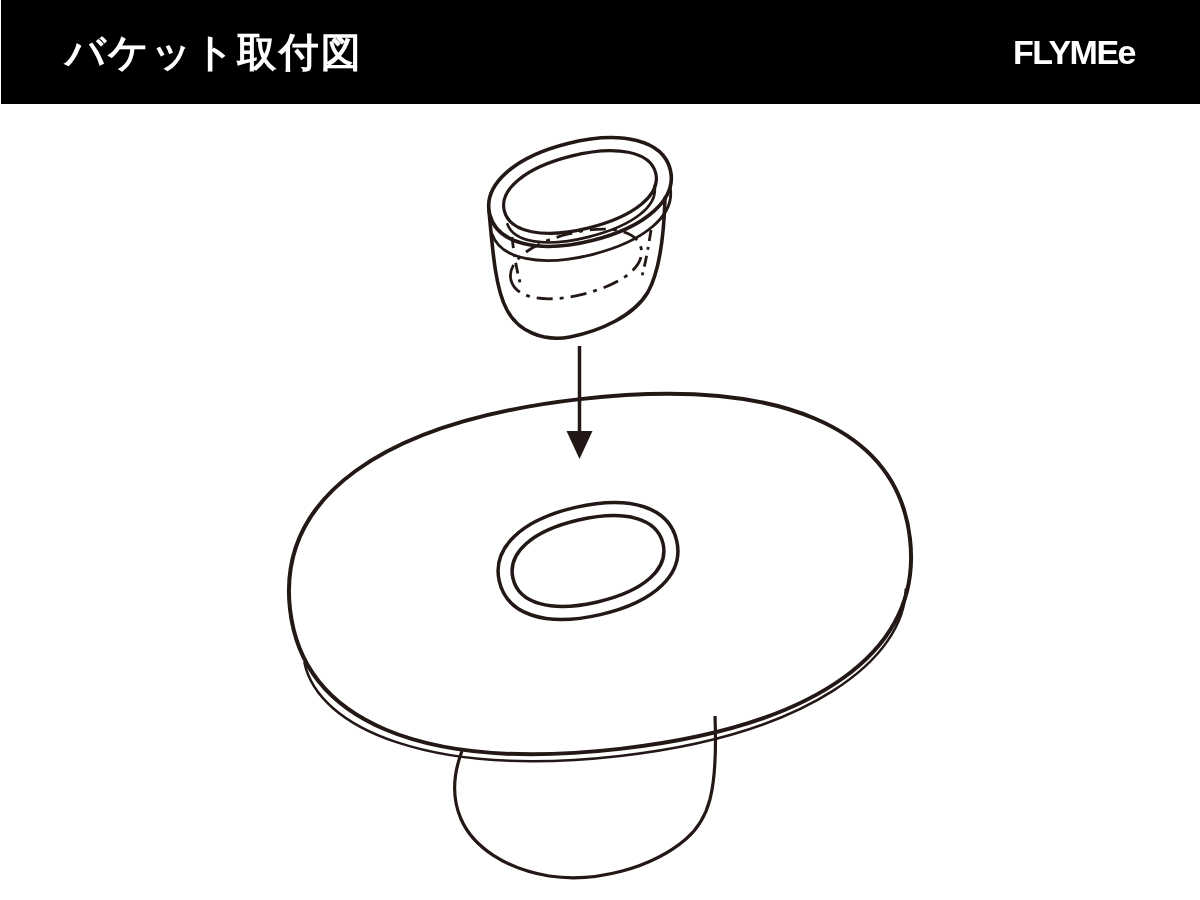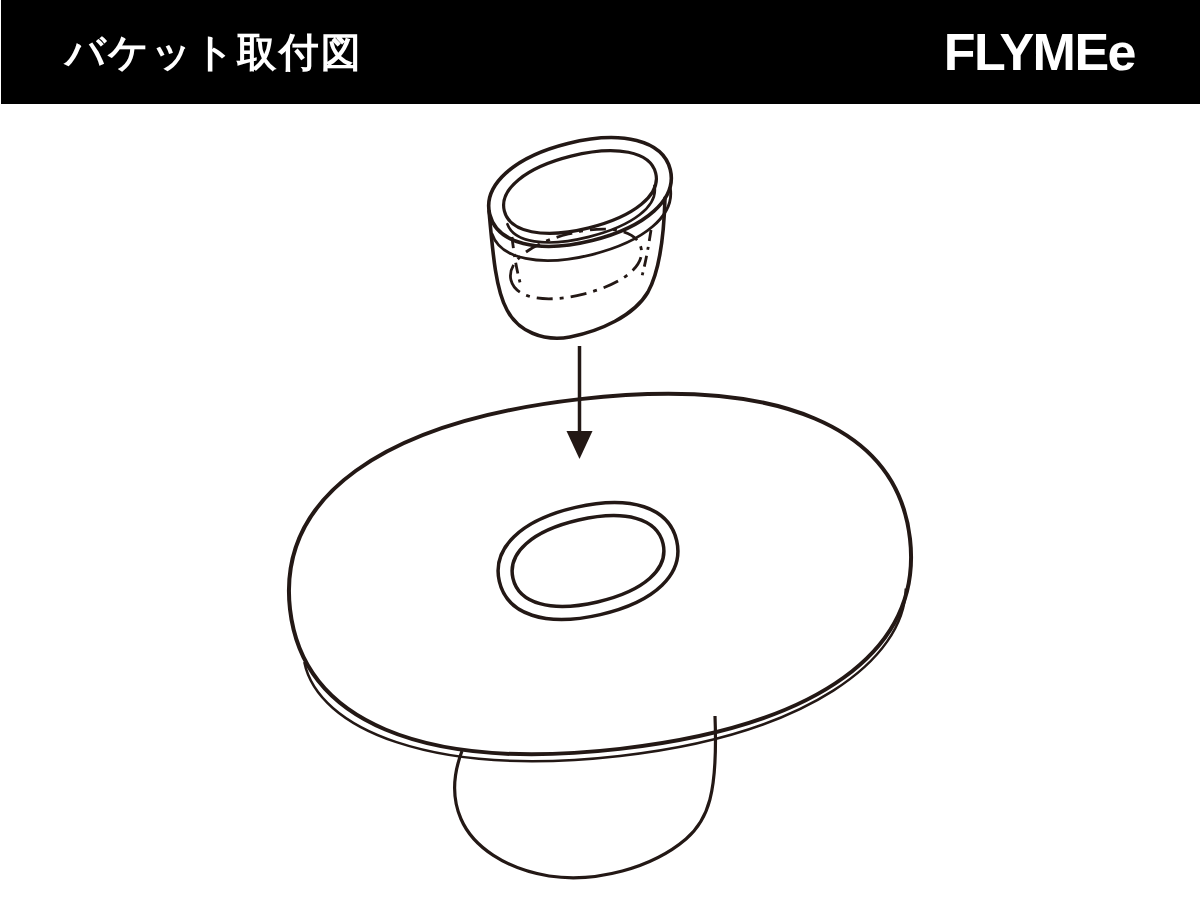--- a/index.html
+++ b/index.html
@@ -32,21 +32,21 @@
     z-index: 2;
   }
   .page-title {
     font-size: 40px;
     font-weight: 700;
     letter-spacing: 2px;
     color: #ffffff;
     font-family: "Liberation Sans", "DejaVu Sans", sans-serif;
   }
   .brand-logo {
-    font-size: 52px;
+    font-size: 34px;
     font-weight: 700;
     letter-spacing: -1.5px;
     color: #ffffff;
     font-family: "Liberation Sans", "DejaVu Sans", sans-serif;
   }
 </style>
 </head>
 <body>
 
 <div class="page">

